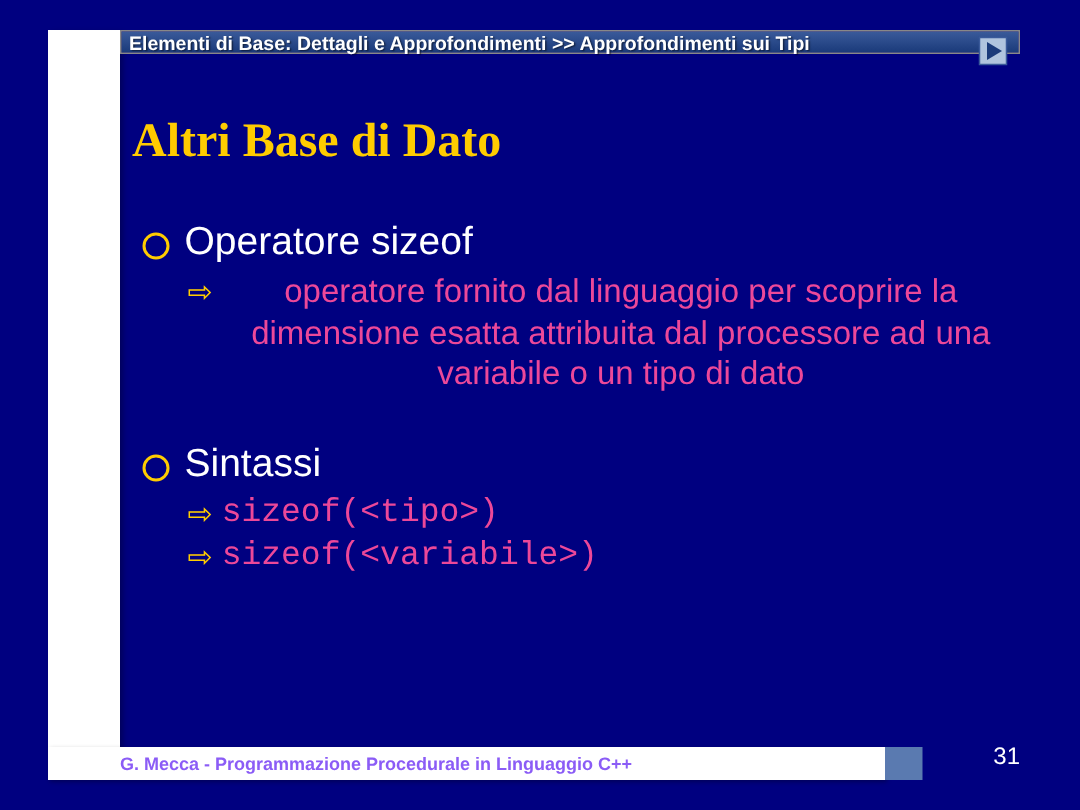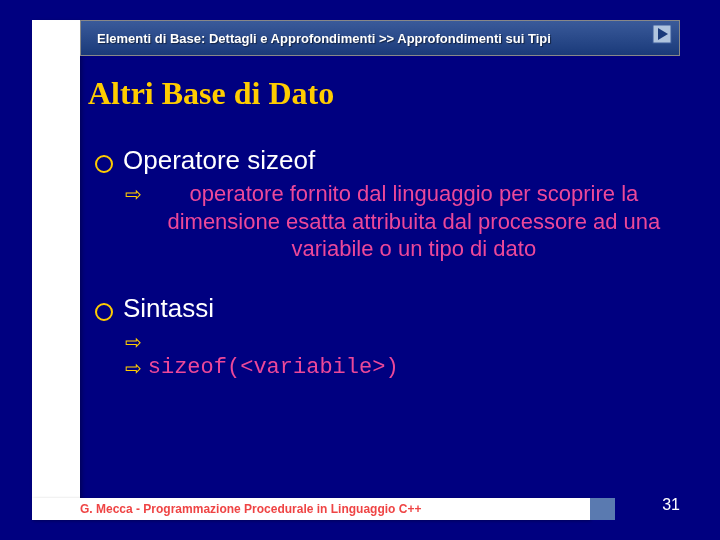--- a/index.html
+++ b/index.html
@@ -19,26 +19,26 @@
     width: 48px;
     height: 480px;
     background: #fff;
     box-shadow: 2px 2px 4px rgba(0,0,0,0.3);
   }
   .breadcrumb-bar {
     position: absolute;
     left: 80px;
     top: 20px;
     right: 40px;
-    height: 36px;
+    height: 16px;
     background: linear-gradient(to bottom, #3a5a9a, #1a3a7a);
     border: 1px solid #888;
     display: flex;
     align-items: center;
-    padding-left: 16px;
+    padding-left: 5px;
     box-sizing: border-box;
   }
   .breadcrumb-text {
     color: #fff;
     font-size: 13px;
     font-weight: bold;
     text-shadow: 1px 1px 1px rgba(0,0,0,0.5);
   }
   .nav-arrow {
     position: absolute;
@@ -121,21 +121,21 @@
     right: 130px;
     height: 22px;
     background: #fff;
     display: flex;
     align-items: center;
     padding-left: 48px;
     box-sizing: border-box;
     box-shadow: 1px 1px 3px rgba(0,0,0,0.3);
   }
   .footer-text {
-    color: #ef4444;
+    color: #8b5cf6;
     font-size: 12px;
     font-weight: bold;
   }
   .footer-accent {
     position: absolute;
     right: 105px;
     bottom: 20px;
     width: 25px;
     height: 22px;
     background: #5a7ab0;
@@ -176,20 +176,21 @@
     <span class="sub-text">operatore fornito dal linguaggio per scoprire la dimensione esatta attribuita dal processore ad una variabile o un tipo di dato</span>
   </div>
 
   <div class="section2">
     <div class="bullet-row">
       <span class="bullet-circle"></span>
       <span class="bullet-text">Sintassi</span>
     </div>
     <div class="sub-row">
       <span class="arrow-bullet">⇨</span>
+      <span class="sub-text mono">sizeof(&lt;tipo&gt;)</span>
     </div>
     <div class="sub-row">
       <span class="arrow-bullet">⇨</span>
       <span class="sub-text mono">sizeof(&lt;variabile&gt;)</span>
     </div>
   </div>
 </div>
 
 <div class="footer-bar">
   <span class="footer-text">G. Mecca - Programmazione Procedurale in Linguaggio C++</span>

